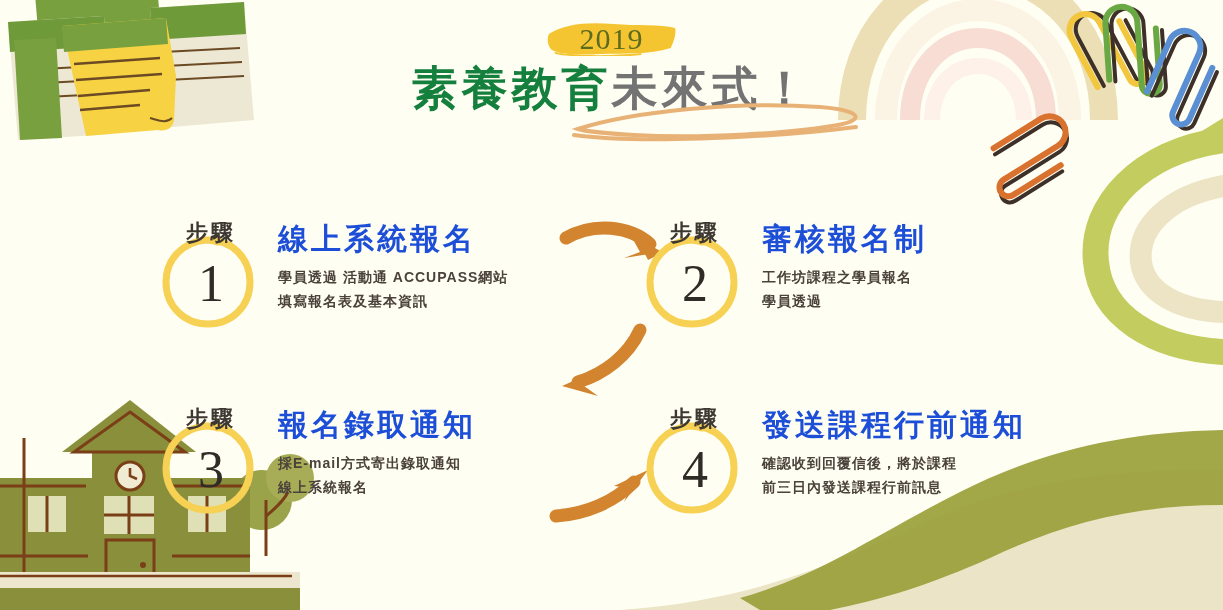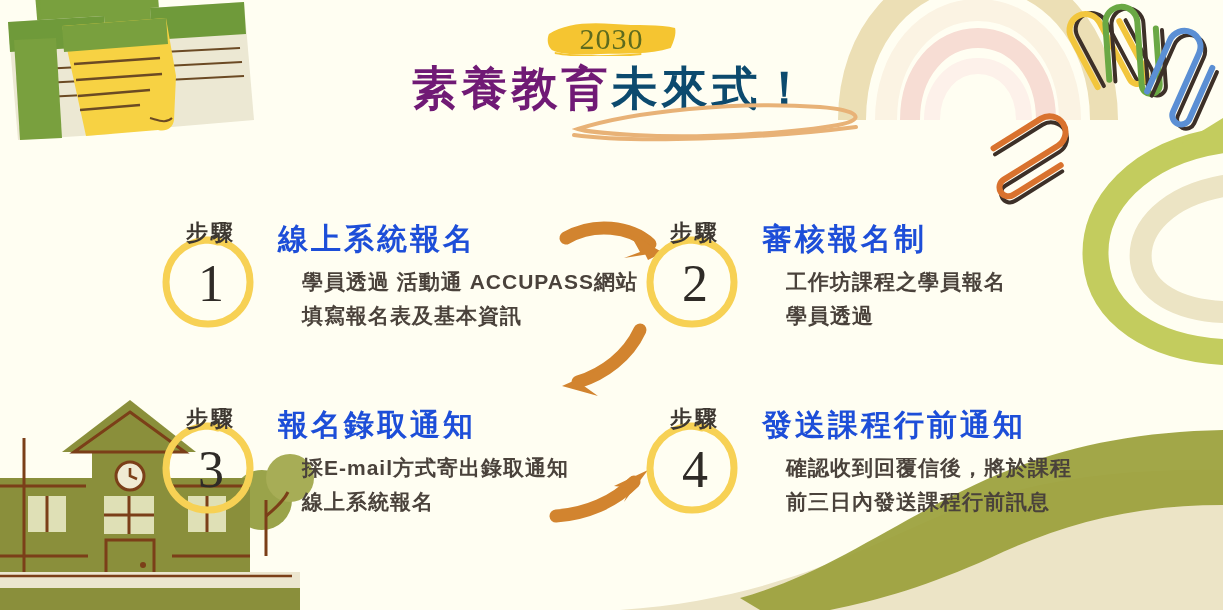--- a/index.html
+++ b/index.html
@@ -67,22 +67,22 @@
   }
 
   .main-title {
     margin-top: 2px;
     font-size: 46px;
     font-weight: 700;
     letter-spacing: 4px;
     line-height: 1.15;
     white-space: nowrap;
   }
-  .mt-a { color: #701a75; }
-  .mt-b { color: #0c4a6e; }
+  .mt-a { color: #15803d; }
+  .mt-b { color: #737373; }
 
   .sub-title-wrap {
     position: relative;
     display: inline-block;
     margin-top: 6px;
     padding: 0 26px 10px 26px;
   }
   .sub-title {
     position: relative;
     z-index: 2;
@@ -167,27 +167,26 @@
   .step-head {
     font-size: 30px;
     font-weight: 700;
     letter-spacing: 3px;
     color: #1d4ed8;
     white-space: nowrap;
     line-height: 1.25;
   }
   .step-line {
     margin-top: 6px;
-    font-size: 21px;
+    font-size: 14px;
     font-weight: 700;
     letter-spacing: 1px;
     color: #4a423b;
     white-space: nowrap;
     line-height: 1.35;
-    margin-left: 24px;
   }
   .step-line.first { margin-top: 10px; }
 </style>
 </head>
 <body>
 
 <div id="stage">
 
   <svg id="deco-svg" viewBox="0 0 1223 610">
 
@@ -321,21 +320,21 @@
   </svg>
 
   <div class="header">
 
     <div class="year-wrap">
       <svg class="year-brush" viewBox="0 0 180 34" preserveAspectRatio="none">
         <path d="M4 12 C26 2 54 0 92 2 C124 4 156 2 176 6 C178 12 174 20 170 26
                  C140 33 108 31 74 32 C48 33 22 33 8 28 C2 24 1 17 4 12 Z" fill="#f5c531"></path>
         <path d="M12 30 C40 34 88 34 130 31 L130 33 C92 36 42 36 12 32 Z" fill="#f5c531"></path>
       </svg>
-      <span class="year-text">2030</span>
+      <span class="year-text">2019</span>
     </div>
 
     <div class="main-title">
       <span class="mt-a">素養教育</span><span class="mt-b">未來式！</span>
     </div>
 
     <div class="sub-title-wrap">
       <svg class="squiggle" viewBox="0 0 330 56">
         <path d="M16 38 C72 20 176 10 258 16 C296 19 306 28 276 34
                  C232 42 140 48 72 44 C38 42 22 40 16 38 Z" fill="none" stroke="#e8b277" stroke-width="4" stroke-linecap="round"></path>

